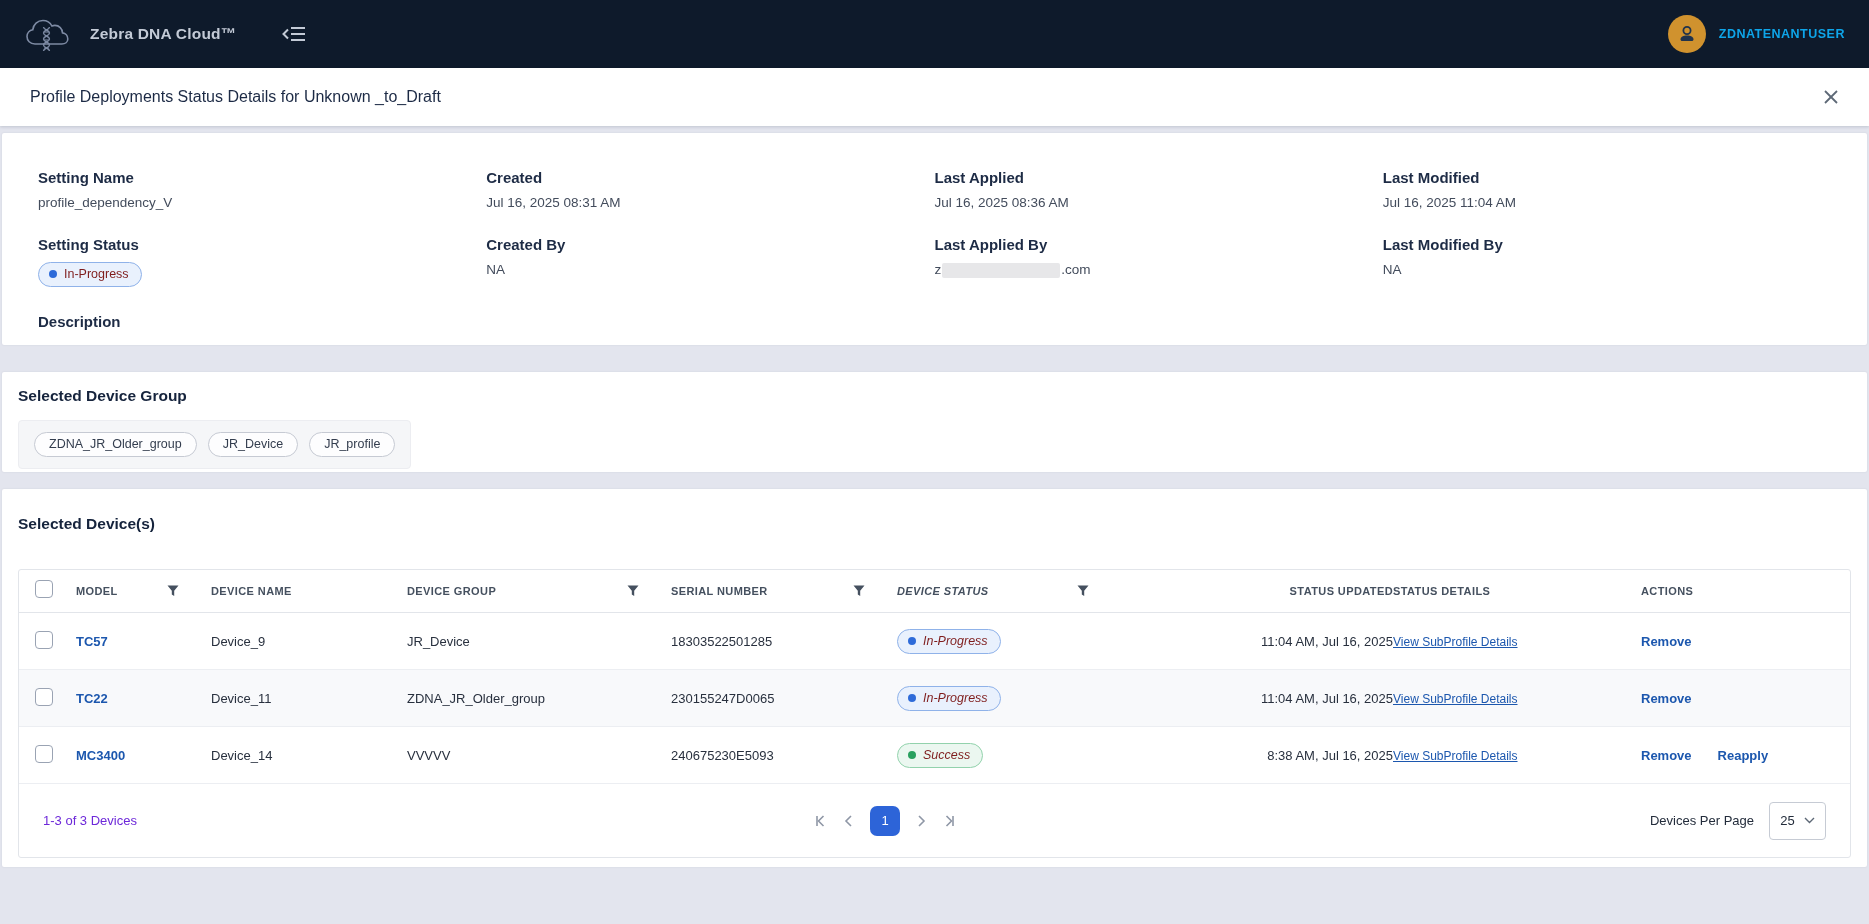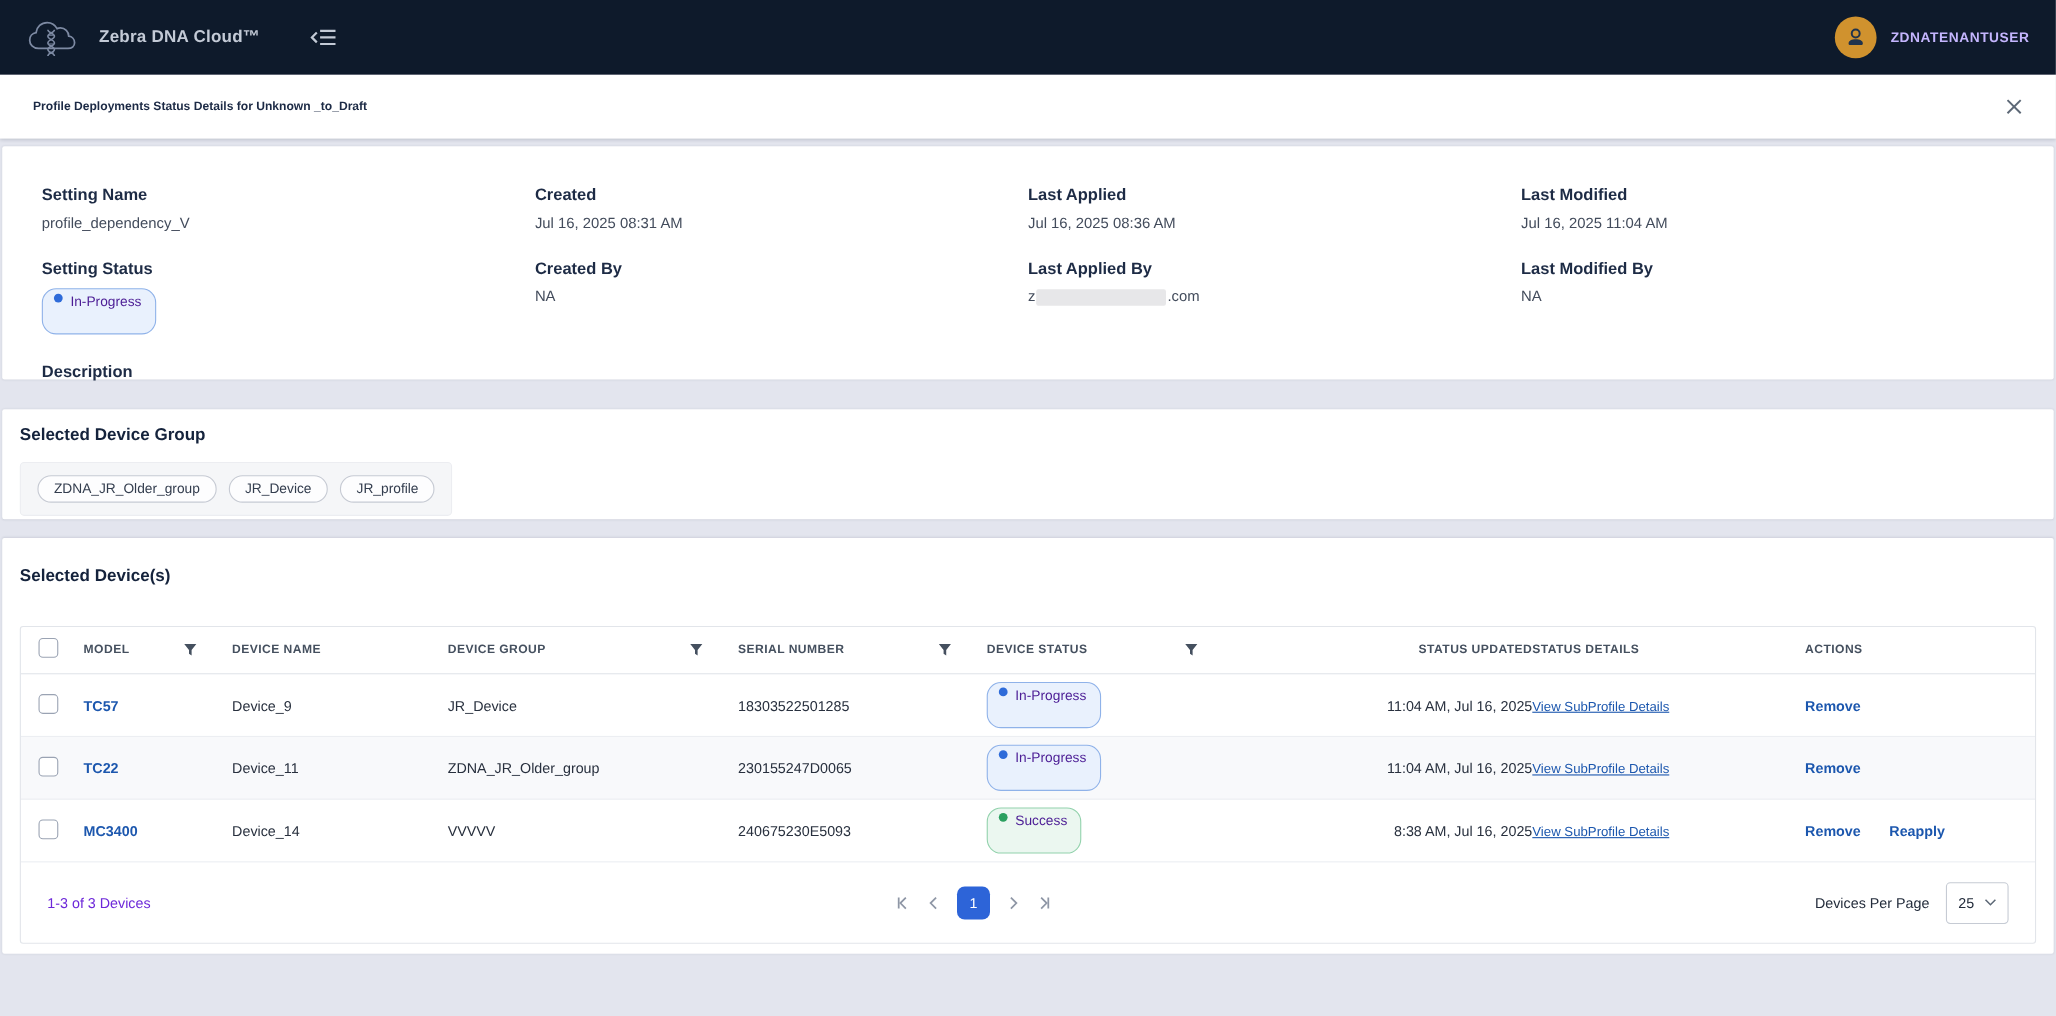--- a/index.html
+++ b/index.html
@@ -13,45 +13,45 @@
   
   .app-header {
     height:68px; background:#0e1a2b;
     display:flex; align-items:center; padding:0 24px;
   }
   .logo-wrap { width:52px; display:flex; align-items:center; }
   .app-title { color:#c3cad6; font-size:15.5px; font-weight:bold; letter-spacing:.2px; margin-left:14px; }
   .menu-icon { margin-left:46px; display:flex; align-items:center; cursor:pointer; }
   .header-right { margin-left:auto; display:flex; align-items:center; gap:13px; }
   .avatar { width:38px; height:38px; border-radius:50%; background:#d0922e; display:flex; align-items:center; justify-content:center; cursor:pointer; }
-  .username { color:#c4b5fd; font-size:12.5px; font-weight:bold; letter-spacing:.5px; }
+  .username { color:#0ea5e9; font-size:12.5px; font-weight:bold; letter-spacing:.5px; }
 
   
   .title-bar {
     height:58px; background:#fff; position:relative; z-index:2;
     display:flex; align-items:center; justify-content:space-between;
     padding:0 26px 0 30px;
     box-shadow:0 1px 3px rgba(20,30,50,.16);
   }
-  .page-title { font-size:11px; font-weight:bold; color:#1c2a45; }
+  .page-title { font-size:16px; font-weight:normal; color:#1c2a45; }
   .close-btn { cursor:pointer; display:flex; padding:4px; }
 
   
   .card { background:#fff; margin:0 2px; border-radius:2px; box-shadow:0 0 2px rgba(30,40,60,.10); }
   .card-details { margin-top:7px; height:212px; padding:36px 36px 0 36px; }
   .fields-grid { display:grid; grid-template-columns:repeat(4,1fr); row-gap:26px; }
   .field-label { font-size:15px; font-weight:bold; color:#1d2b45; margin-bottom:9px; }
   .field-value { font-size:13.5px; color:#434c5c; }
   .description-block { margin-top:26px; }
   .redact { display:inline-block; width:118px; height:15px; background:#e7e7e9; border-radius:2px; vertical-align:middle; margin:0 1px; }
 
   .badge {
-    display:inline-flex; align-items:flex-start; gap:7px;
-    padding:4px 12px 22px 10px; border-radius:13px;
-    font-size:12.5px; color:#4c1d95; white-space:nowrap;
+    display:inline-flex; align-items:center; gap:7px;
+    padding:4px 12px 5px 10px; border-radius:13px;
+    font-size:12.5px; color:#7f1d1d; white-space:nowrap;
   }
   .badge .dot { width:8px; height:8px; border-radius:50%; }
   .badge-blue { background:#e9f1fd; border:1px solid #8fb2e9; }
   .badge-blue .dot { background:#2e6bd9; }
   .badge-green { background:#ebf7f0; border:1px solid #92d2ac; }
   .badge-green .dot { background:#2aa05f; }
 
   .section-heading { font-size:15.5px; font-weight:bold; color:#15233c; }
 
   
@@ -74,21 +74,21 @@
   .th { font-size:11px; font-weight:bold; color:#45505f; letter-spacing:.4px; }
   .th-flex { display:flex; align-items:center; justify-content:space-between; padding-right:32px; }
   .tr { display:flex; align-items:center; height:57px; border-bottom:1px solid #eceef2; font-size:13px; color:#28303e; }
   .tr.alt { background:#f8f9fb; }
 
   .c-check   { width:43px;  padding-left:16px; }
   .c-model   { width:149px; padding-left:14px; }
   .c-name    { width:196px; }
   .c-group   { width:264px; }
   .c-serial  { width:226px; }
-  .c-status  { width:224px; }
+  .c-status  { width:224px;font-style:italic; }
   .c-updated { width:272px;text-align:right; }
   .c-details { width:248px; }
   .c-actions { flex:1; display:flex; gap:26px; align-items:center; }
 
   .checkbox {
     display:inline-block; width:18px; height:18px;
     border:1.5px solid #9aa3b3; border-radius:4px; background:#fff; cursor:pointer;
   }
   .model-link { color:#1c57ae; font-weight:bold; cursor:pointer; }
   .subprofile-link { color:#1c57ae; font-size:12px; text-decoration:underline; cursor:pointer; }

